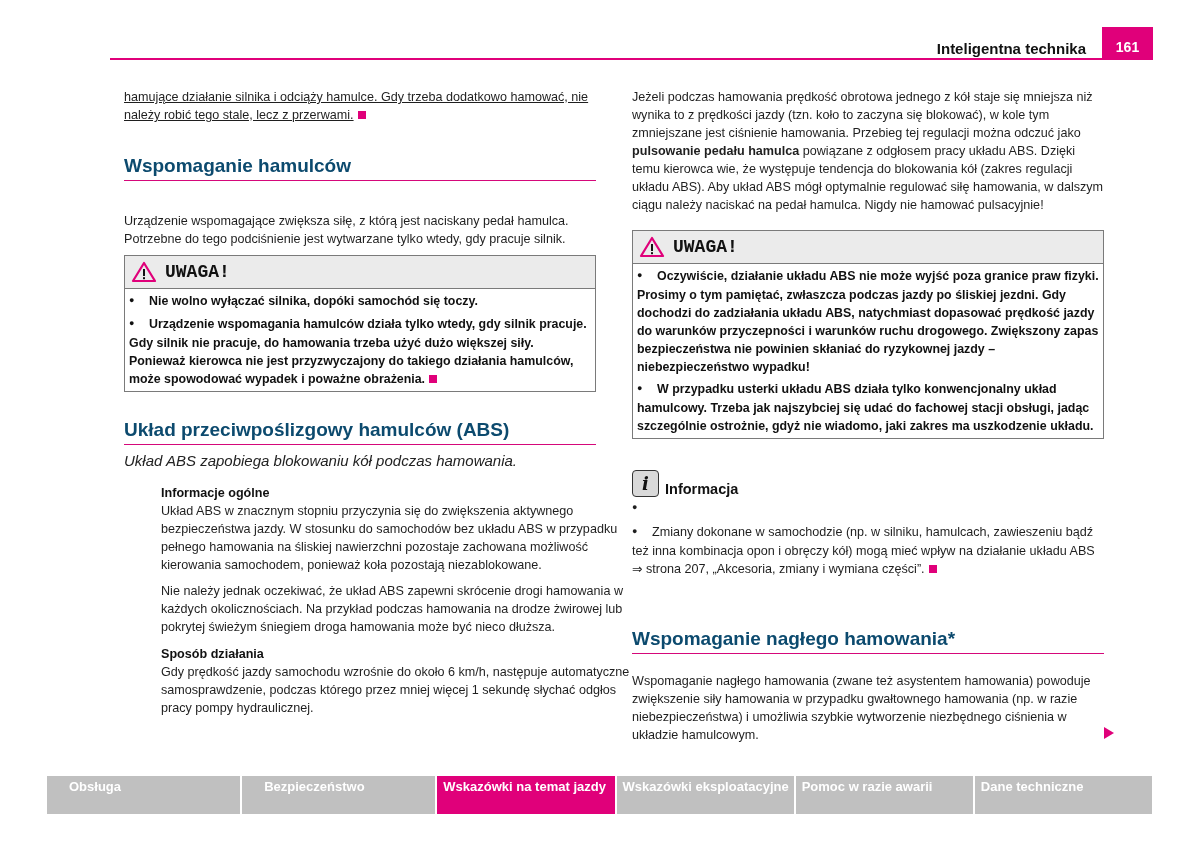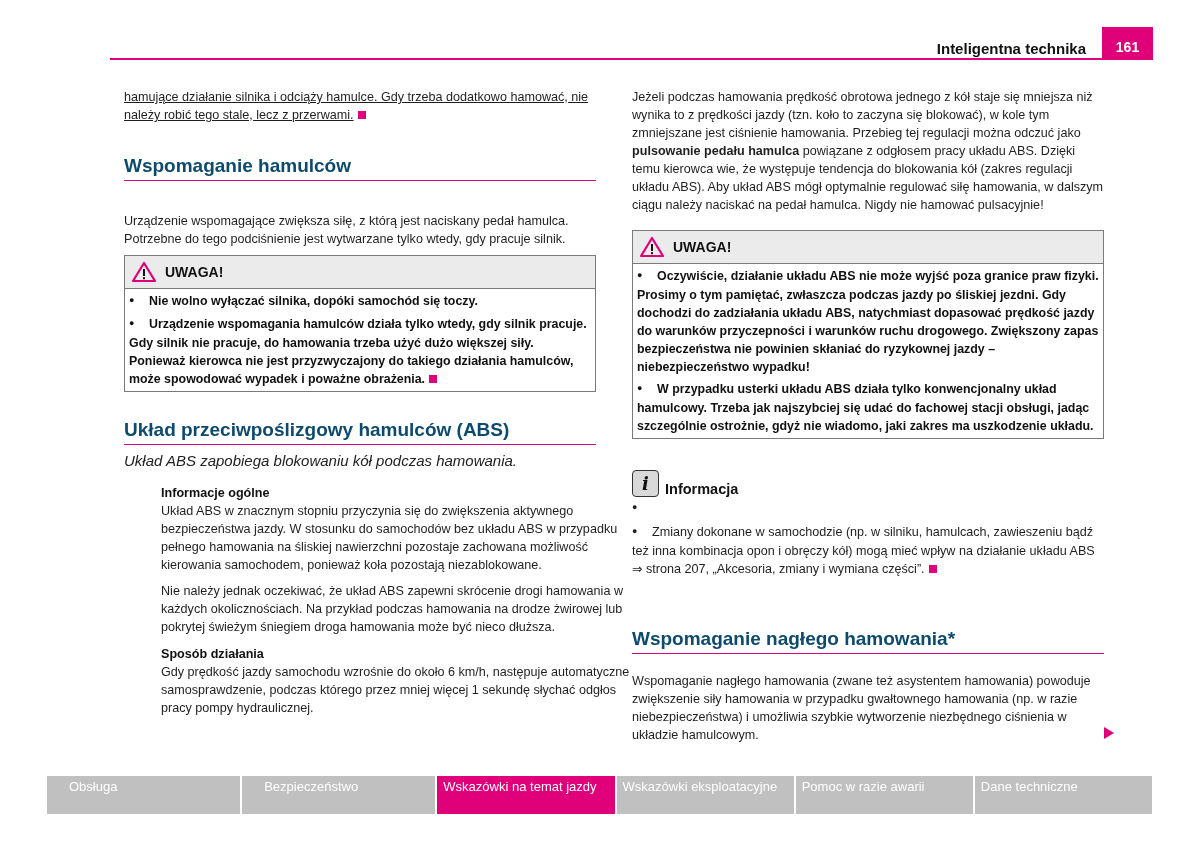--- a/index.html
+++ b/index.html
@@ -20,38 +20,38 @@
     b { font-weight: bold; }
 
     .end-square { display: inline-block; width: 8px; height: 8px; background: #e0007a; margin-left: 4px; vertical-align: 0px; }
 
     h2.section { font-size: 19px; font-weight: bold; color: #0c4a6e; padding-bottom: 3px; border-bottom: 1.5px solid #d5087a; }
     h3.sub { font-size: 12.6px; font-weight: bold; color: #111; line-height: 18px; }
     .lead { font-style: italic; font-size: 15px; color: #222; }
 
     .warn-box { border: 1.5px solid #7a7a7a; }
     .warn-head { background: #ebebeb; border-bottom: 1.5px solid #7a7a7a; height: 33px; display: flex; align-items: center; padding-left: 6px; gap: 8px; }
-    .warn-head .title { font-size: 14px; font-weight: bold; color: #111; }
+    .warn-head .title { font-size: 18px; font-weight: bold; color: #111; font-family: Liberation Mono, monospace; }
     .warn-body { padding: 3px 4px 3px 4px; }
     .warn-body .item { font-size: 12.4px; font-weight: bold; line-height: 18px; color: #111; }
     .warn-body .item + .item { margin-top: 4px; }
     .bullet { display: inline-block; width: 20px; }
     .bullet::before { content: "●"; font-size: 9px; position: relative; top: -2px; }
 
     .info-head { display: flex; align-items: flex-end; gap: 6px; }
     .info-icon { width: 27px; height: 27px; border: 1.5px solid #333; border-radius: 4px; background: #d9d9d9; display: flex; align-items: center; justify-content: center; font-family: "DejaVu Serif", serif; font-weight: bold; font-style: italic; font-size: 18px; color: #111; }
     .info-title { font-size: 14.5px; font-weight: bold; color: #111; }
     .info-item { font-size: 12.6px; line-height: 18px; color: #1f1f1f; }
     .info-item + .info-item { margin-top: 5px; }
 
     .next-arrow { position: absolute; left: 1104px; top: 727px; width: 0; height: 0; border-top: 6px solid transparent; border-bottom: 6px solid transparent; border-left: 10px solid #e0007a; }
 
     
     .footer-nav { position: absolute; left: 47px; top: 776px; width: 1105px; height: 38px; display: flex; gap: 2px; }
-    .footer-nav .tab { flex: 1; background: #c0c0c0; color: #ffffff; font-size: 13px; font-weight: normal; padding: 3px 0 0 22px; }
+    .footer-nav .tab { flex: 1; background: #c0c0c0; color: #ffffff; font-size: 13px; font-weight: bold; padding: 3px 0 0 22px; }
     .footer-nav .tab.active { background: #e0007a; padding-left: 6px; }
     .footer-nav .tab:nth-child(n+4) { padding-left: 6px; }
   </style>
 </head>
 <body>
 
 <div>
   <div class="hdr-title">Inteligentna technika</div>
   <div class="hdr-page">161</div>
   <div class="hdr-line"></div>

